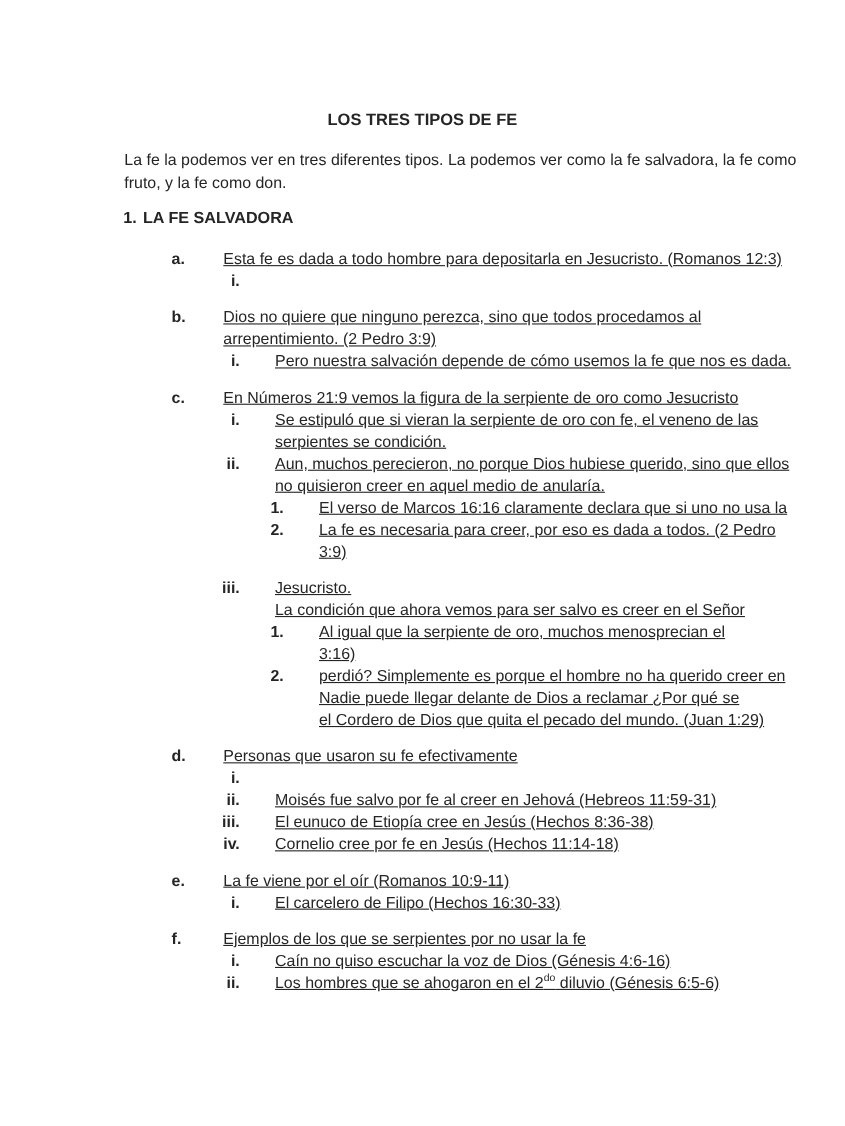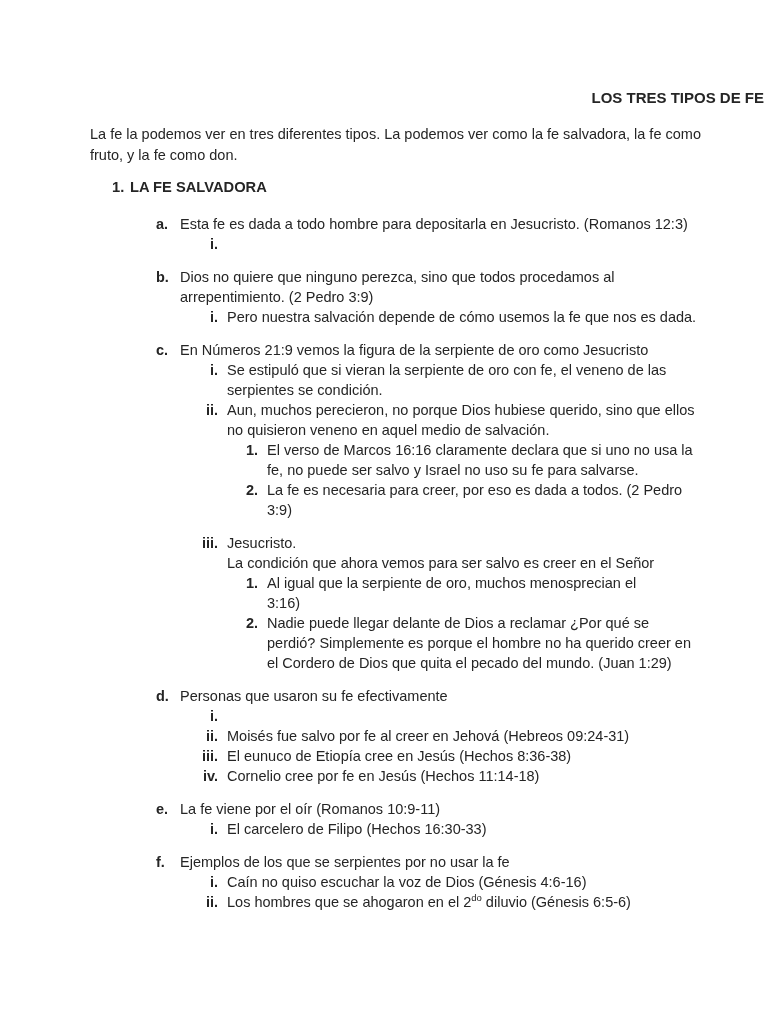--- a/index.html
+++ b/index.html
@@ -16,32 +16,32 @@
   }
   .page {
     position: relative;
     width: 768px;
     height: 1024px;
     background: #ffffff;
     box-sizing: border-box;
     padding-top: 84px;
   }
   .doc-title {
-    text-align: right;
+    text-align: center;
     font-weight: bold;
     font-size: 15px;
     line-height: 20px;
-    margin: 4px;
+    margin: 16px;
   }
   .intro {
     margin: 16px 0 0 90px;
     font-size: 14.5px;
     line-height: 21px;
   }
-  .line { white-space: pre; }
+  .line { white-space: pre; margin-left: 23px; }
   .section-heading {
     display: flex;
     margin: 11px 0 0 0;
     padding-left: 112px;
     font-weight: bold;
     font-size: 14.7px;
     line-height: 20px;
   }
   .section-heading .h-marker {
     width: 18px;
@@ -63,21 +63,21 @@
   }
   
   .item.lvl-a { padding-left: 156px; }
   .item.lvl-a .marker { width: 24px; }
   
   .item.lvl-i { padding-left: 180px; }
   .item.lvl-i .marker { width: 38px; text-align: right; margin-right: 9px; }
   
   .item.lvl-n { padding-left: 228px; }
   .item.lvl-n .marker { width: 30px; text-align: right; margin-right: 9px; }
-  .item .text { flex: 1 1 auto; }
+  .item .text { flex: 1 1 auto; text-decoration: underline; }
   sup {
     font-size: 9.5px;
     line-height: 0;
     vertical-align: super;
     text-align: right;
   }
 </style>
 </head>
 <body>
 
@@ -127,28 +127,27 @@
         <span class="marker">i.</span>
         <div class="text">
           <div class="line">Se estipuló que si vieran la serpiente de oro con fe, el veneno de las</div>
           <div class="line">serpientes se condición.</div>
         </div>
       </div>
       <div class="item lvl-i">
         <span class="marker">ii.</span>
         <div class="text">
           <div class="line">Aun, muchos perecieron, no porque Dios hubiese querido, sino que ellos</div>
-          <div class="line">no quisieron veneno en aquel medio de salvación.</div>
+          <div class="line">no quisieron creer en aquel medio de anularía.</div>
         </div>
       </div>
       <div class="item lvl-n">
         <span class="marker">1.</span>
         <div class="text">
           <div class="line">El verso de Marcos 16:16 claramente declara que si uno no usa la</div>
-          <div class="line">fe, no puede ser salvo y Israel no uso su fe para salvarse.</div>
         </div>
       </div>
       <div class="item lvl-n">
         <span class="marker">2.</span>
         <div class="text">
           <div class="line">La fe es necesaria para creer, por eso es dada a todos. (2 Pedro</div>
           <div class="line">3:9)</div>
         </div>
       </div>
       <div class="item lvl-i gap">
@@ -161,38 +160,38 @@
       <div class="item lvl-n">
         <span class="marker">1.</span>
         <div class="text">
           <div class="line">Al igual que la serpiente de oro, muchos menosprecian el</div>
           <div class="line">3:16)</div>
         </div>
       </div>
       <div class="item lvl-n">
         <span class="marker">2.</span>
         <div class="text">
+          <div class="line">perdió? Simplemente es porque el hombre no ha querido creer en</div>
           <div class="line">Nadie puede llegar delante de Dios a reclamar ¿Por qué se</div>
-          <div class="line">perdió? Simplemente es porque el hombre no ha querido creer en</div>
           <div class="line">el Cordero de Dios que quita el pecado del mundo. (Juan 1:29)</div>
         </div>
       </div>
       <div class="item lvl-a gap">
         <span class="marker">d.</span>
         <div class="text">
           <div class="line">Personas que usaron su fe efectivamente</div>
         </div>
       </div>
       <div class="item lvl-i">
         <span class="marker">i.</span>
       </div>
       <div class="item lvl-i">
         <span class="marker">ii.</span>
         <div class="text">
-          <div class="line">Moisés fue salvo por fe al creer en Jehová (Hebreos 09:24-31)</div>
+          <div class="line">Moisés fue salvo por fe al creer en Jehová (Hebreos 11:59-31)</div>
         </div>
       </div>
       <div class="item lvl-i">
         <span class="marker">iii.</span>
         <div class="text">
           <div class="line">El eunuco de Etiopía cree en Jesús (Hechos 8:36-38)</div>
         </div>
       </div>
       <div class="item lvl-i">
         <span class="marker">iv.</span>

